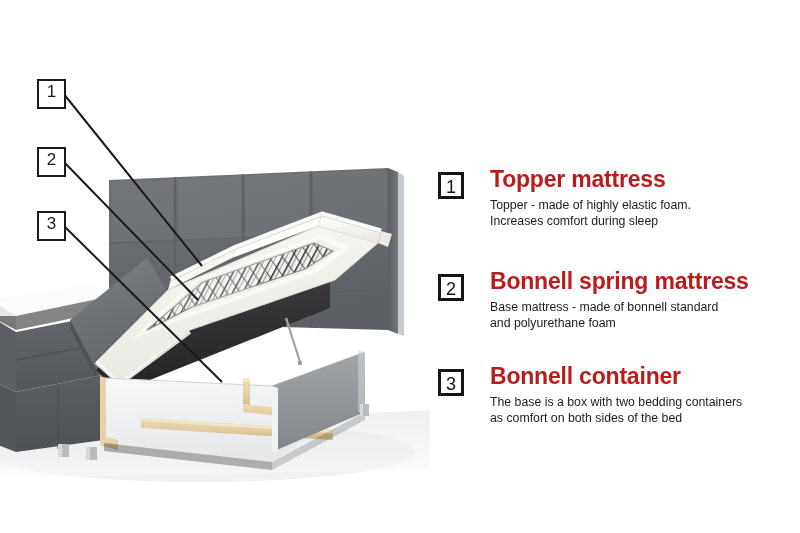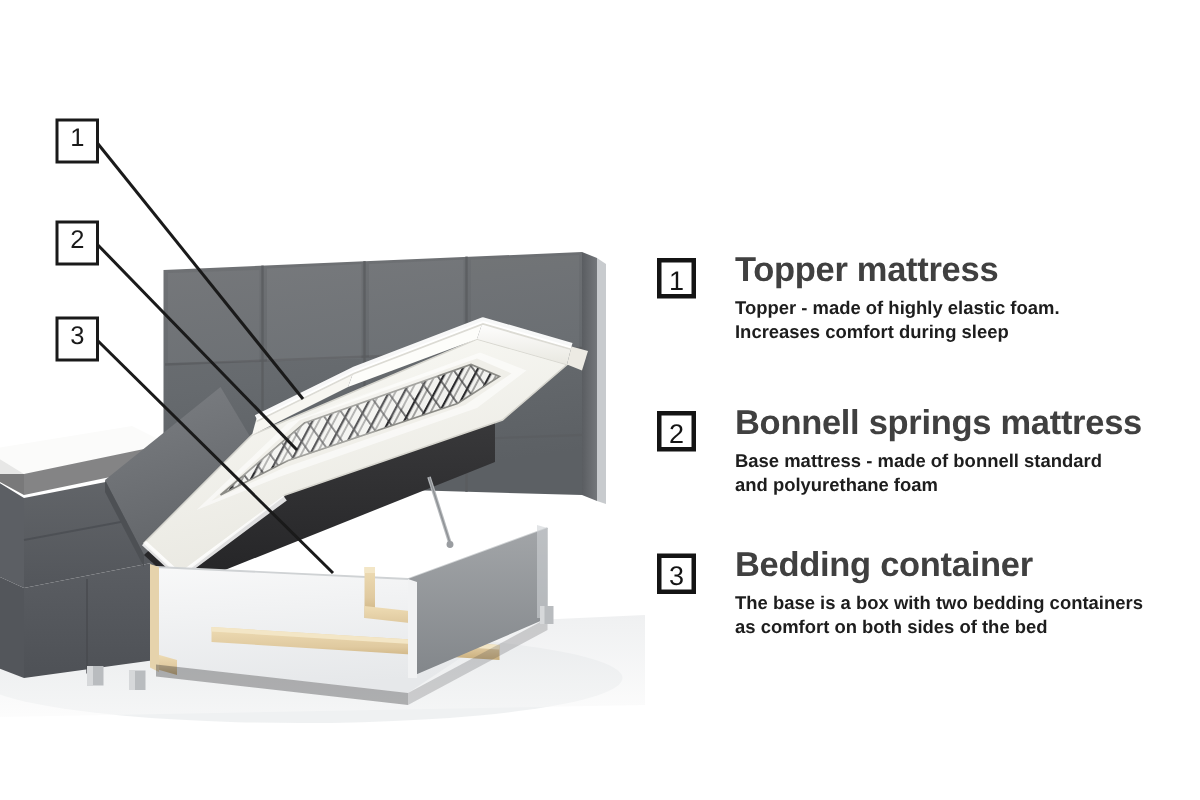--- a/index.html
+++ b/index.html
@@ -73,29 +73,29 @@
     line-height: 25px;
     text-align: center;
     box-sizing: border-box;
   }
   .legend-body {
     margin-left: 58px;
   }
   .legend-title {
     font-size: 23px;
     font-weight: bold;
-    color: #404040;
+    color: #b91c1c;
     letter-spacing: -0.2px;
     line-height: 26px;
     white-space: nowrap;
   }
   .legend-desc {
     margin-top: 6px;
     font-size: 12.3px;
-    font-weight: bold;
+    font-weight: normal;
     color: #1d1d1d;
     line-height: 15.5px;
     white-space: pre-line;
   }
 </style>
 </head>
 <body>
 
 <div id="page">
 
@@ -292,30 +292,30 @@
       <div class="legend-body">
         <div class="legend-title">Topper mattress</div>
         <div class="legend-desc">Topper - made of highly elastic foam.
 Increases comfort during sleep</div>
       </div>
     </div>
 
     <div class="legend-item" id="legend-item-2">
       <div class="legend-num">2</div>
       <div class="legend-body">
-        <div class="legend-title">Bonnell springs mattress</div>
+        <div class="legend-title">Bonnell spring mattress</div>
         <div class="legend-desc">Base mattress - made of bonnell standard
 and polyurethane foam</div>
       </div>
     </div>
 
     <div class="legend-item" id="legend-item-3">
       <div class="legend-num">3</div>
       <div class="legend-body">
-        <div class="legend-title">Bedding container</div>
+        <div class="legend-title">Bonnell container</div>
         <div class="legend-desc">The base is a box with two bedding containers
 as comfort on both sides of the bed</div>
       </div>
     </div>
 
   </div>
 
 </div>
 
 </body></html>

